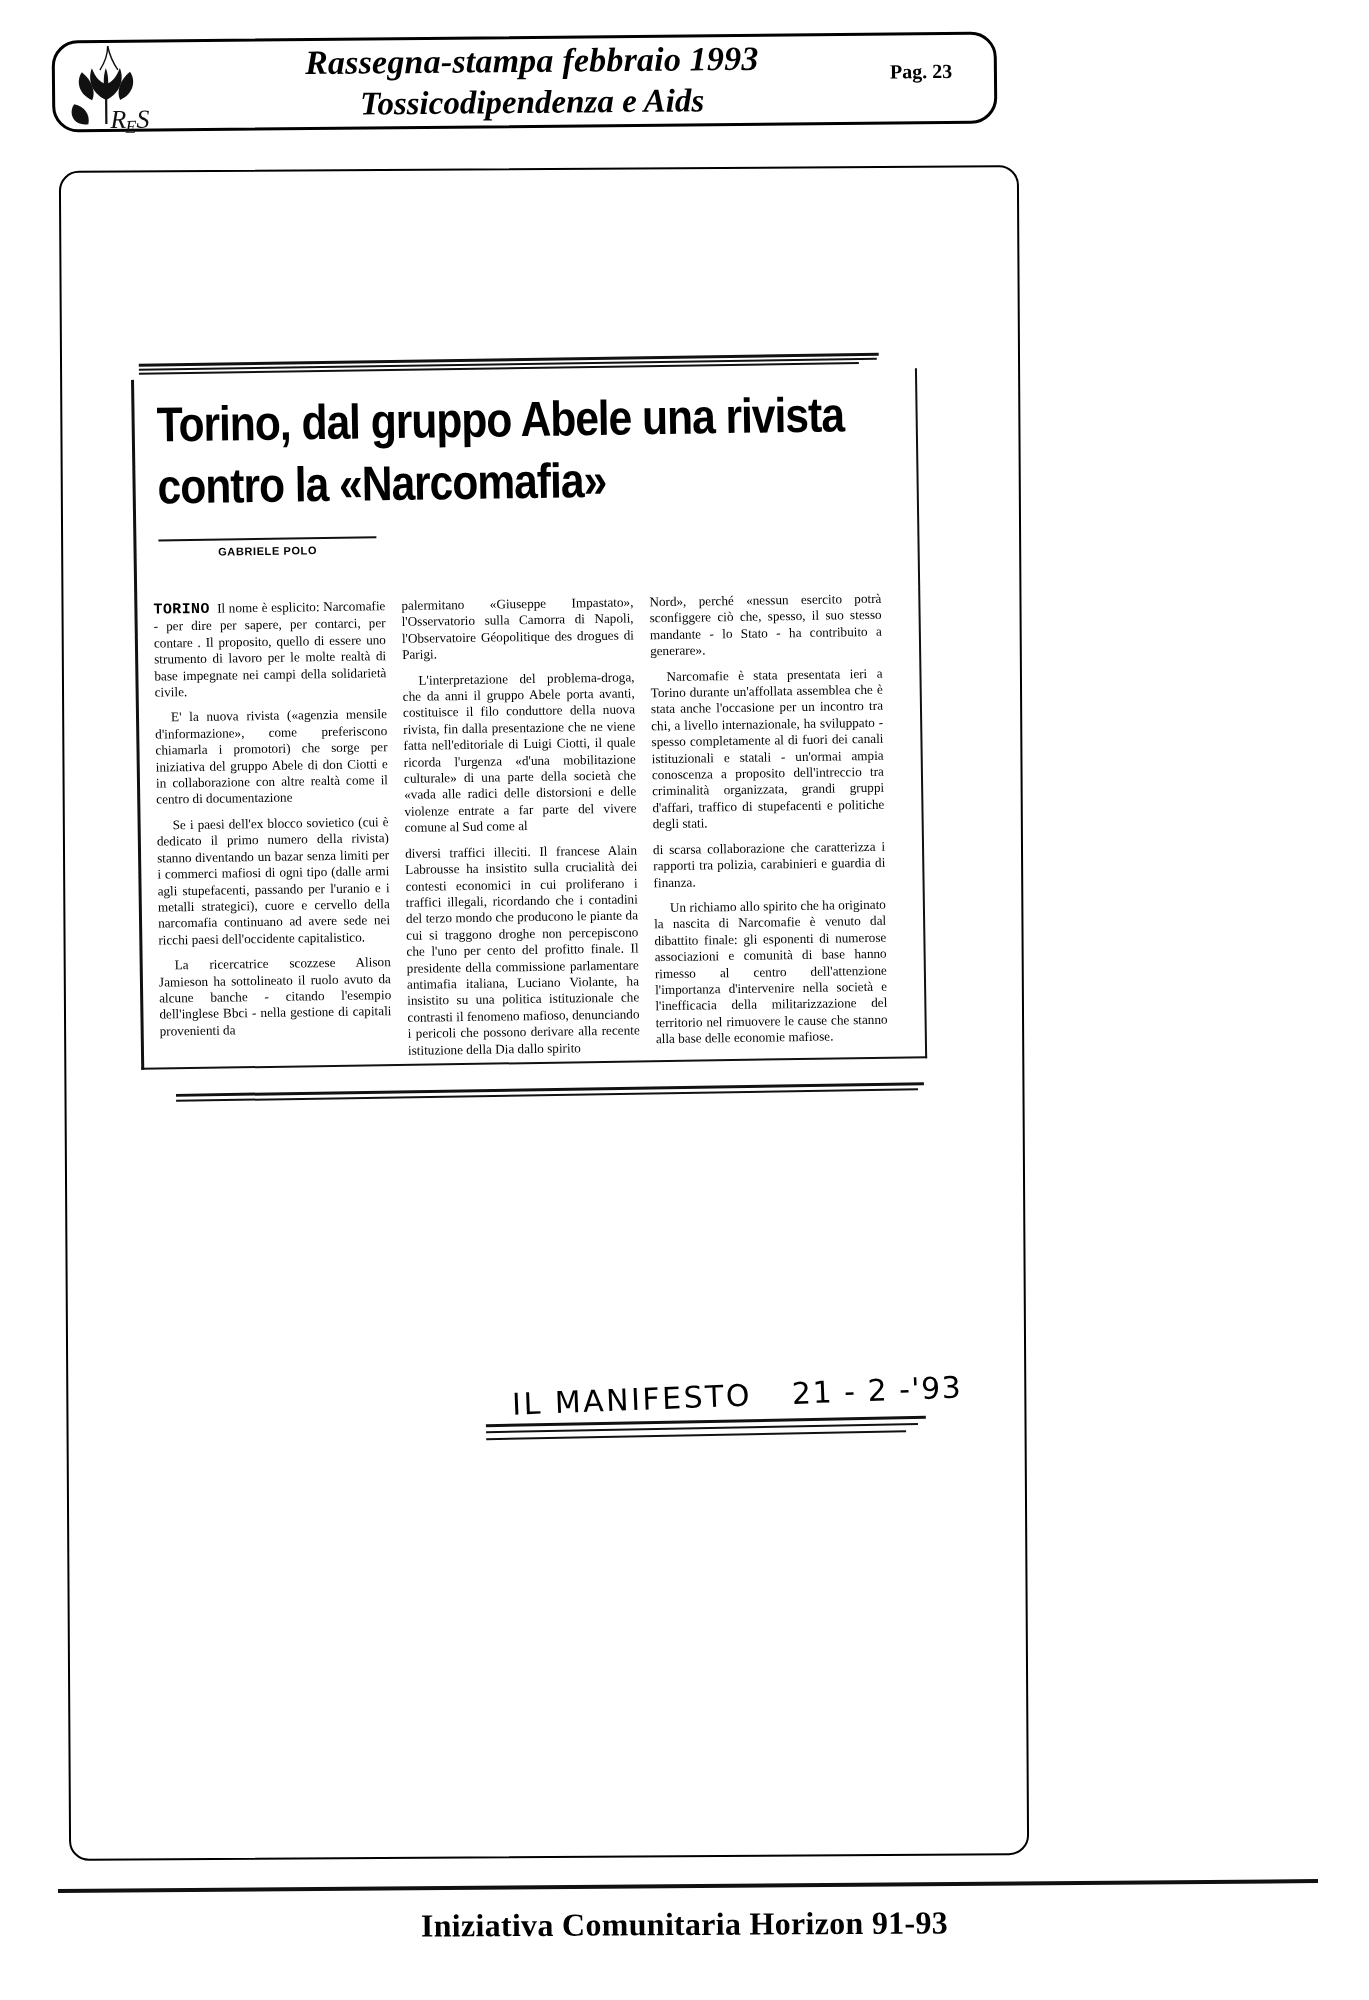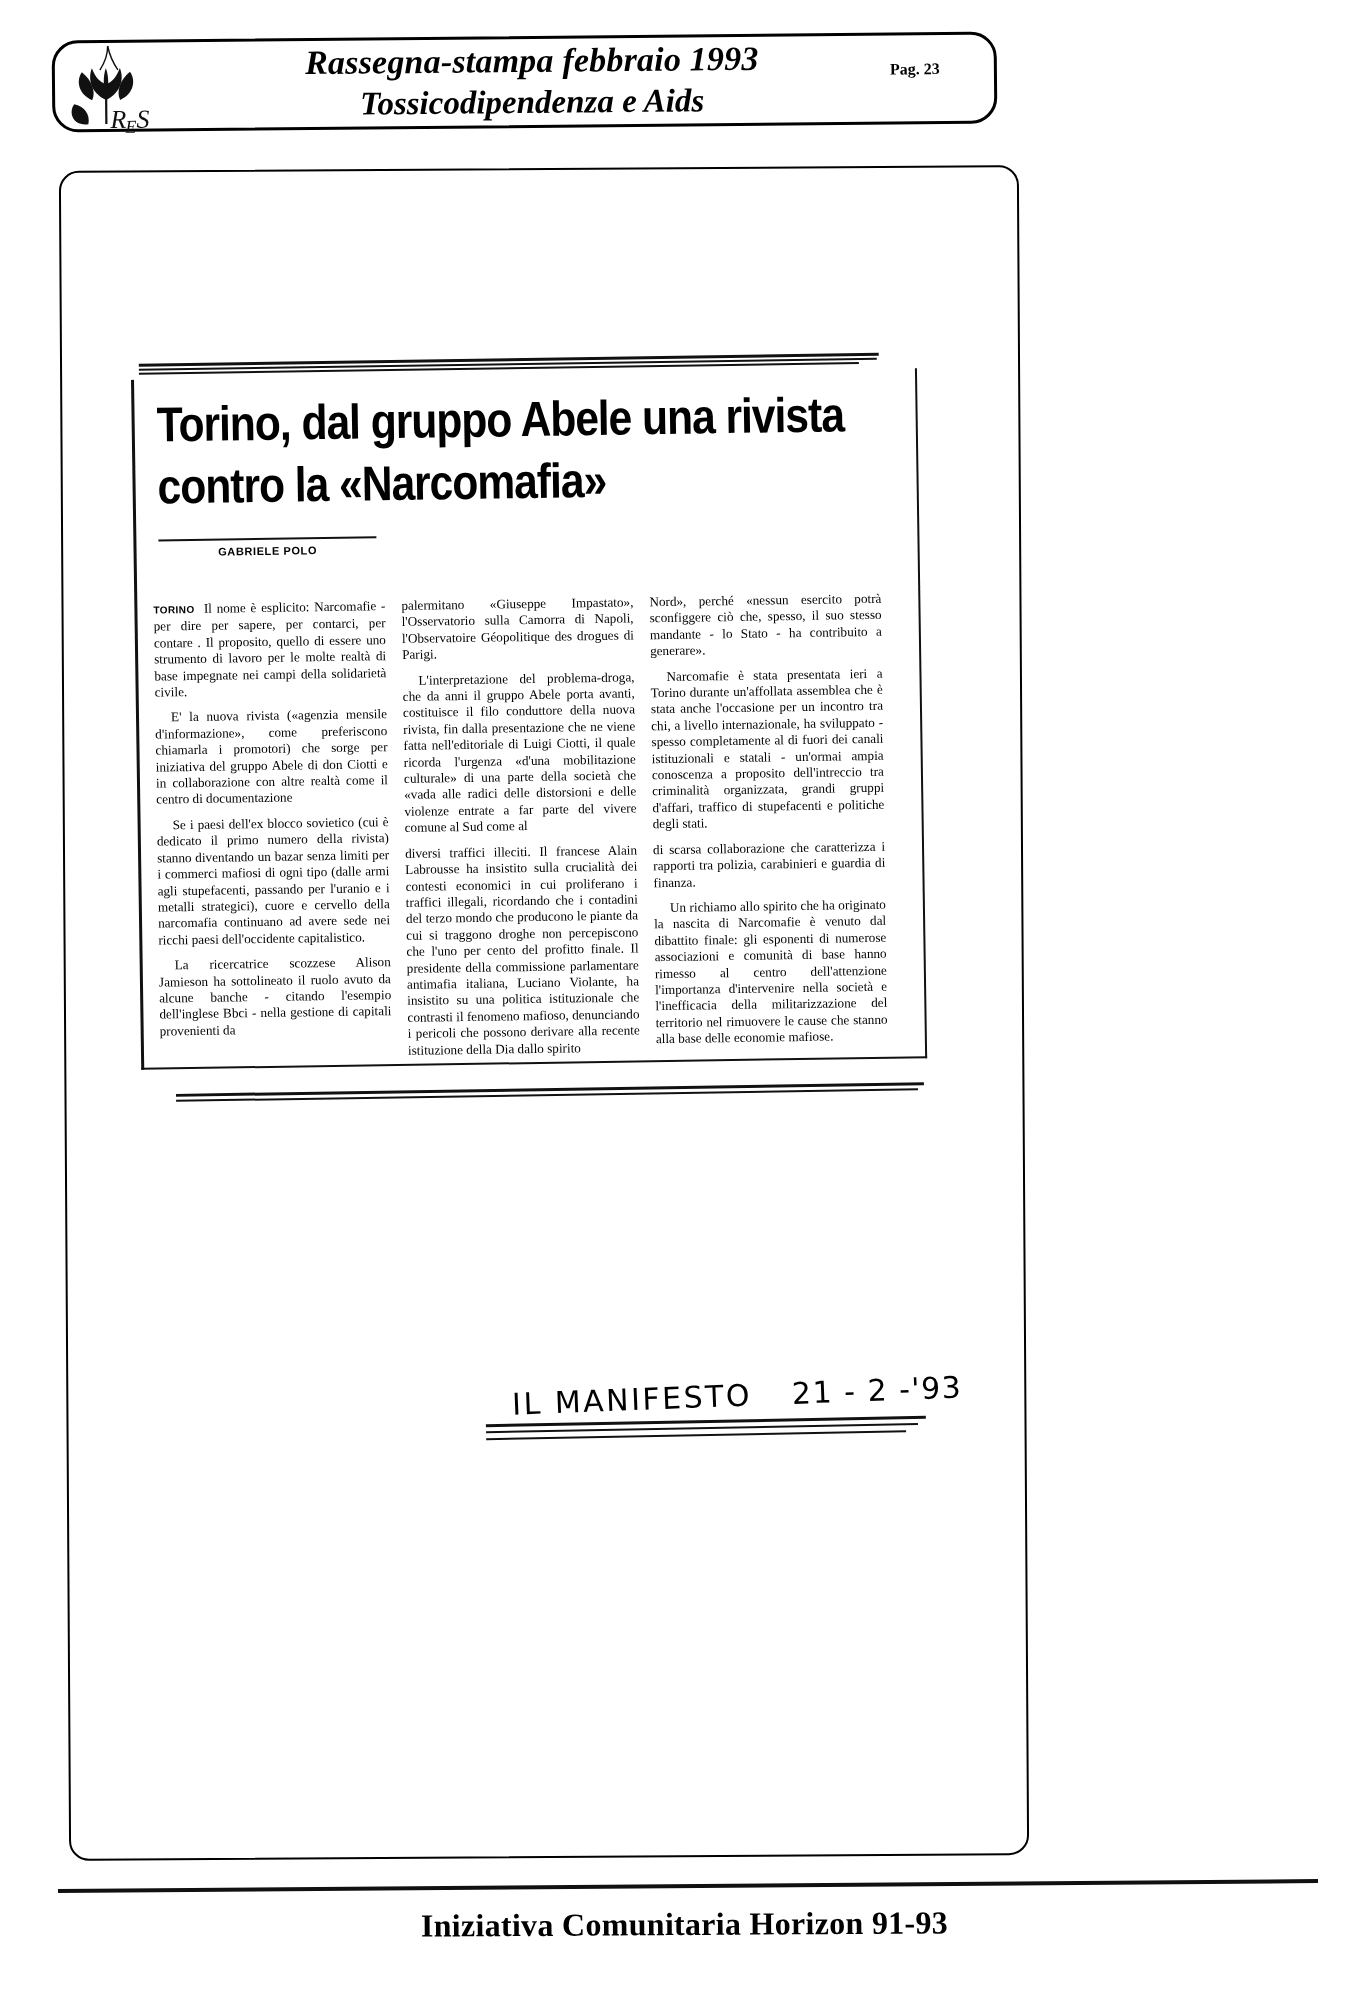--- a/index.html
+++ b/index.html
@@ -71,21 +71,21 @@
     font-size: 33px;
     line-height: 40px;
     white-space: nowrap;
   }
   .page-num {
     position: absolute;
     left: 838px;
     top: 28px;
     font-family: "Liberation Serif", serif;
     font-weight: bold;
-    font-size: 16px;
+    font-size: 20px;
     white-space: nowrap;
   }
 
   
   .page-frame {
     position: absolute;
     left: 64px;
     top: 168px;
     width: 960px;
     height: 1690px;
@@ -179,23 +179,23 @@
     font-family: "Liberation Serif", serif;
     font-size: 13.2px;
     line-height: 16.4px;
     text-align: justify;
     hyphens: manual;
   }
   .col p { margin: 0 0 0 0; text-indent: 16px; }
   .col p.noind { text-indent: 0; }
   .col p + p { margin-top: 9px; }
   .lead-city {
-    font-family: Liberation Sans, sans-serif;
-    font-weight: bold;
-    font-size: 10px;
+    font-family: Liberation Mono, monospace;
+    font-weight: bold;
+    font-size: 15px;
     letter-spacing: 0.4px;
   }
 
   
   .rule-bottom {
     position: absolute;
     left: 176px;
     top: 1088px;
     width: 748px;
     transform: rotate(-0.9deg);

